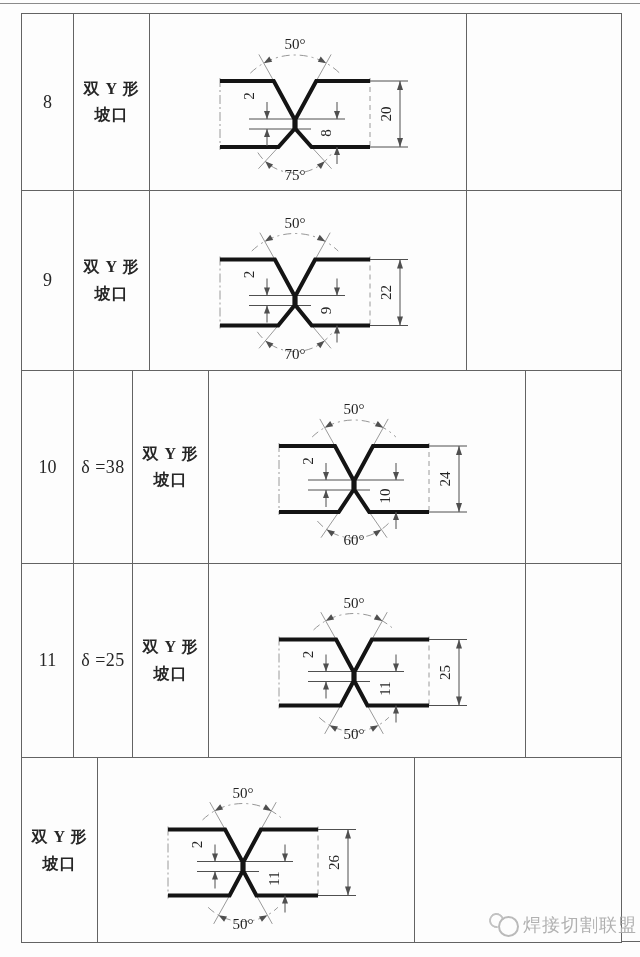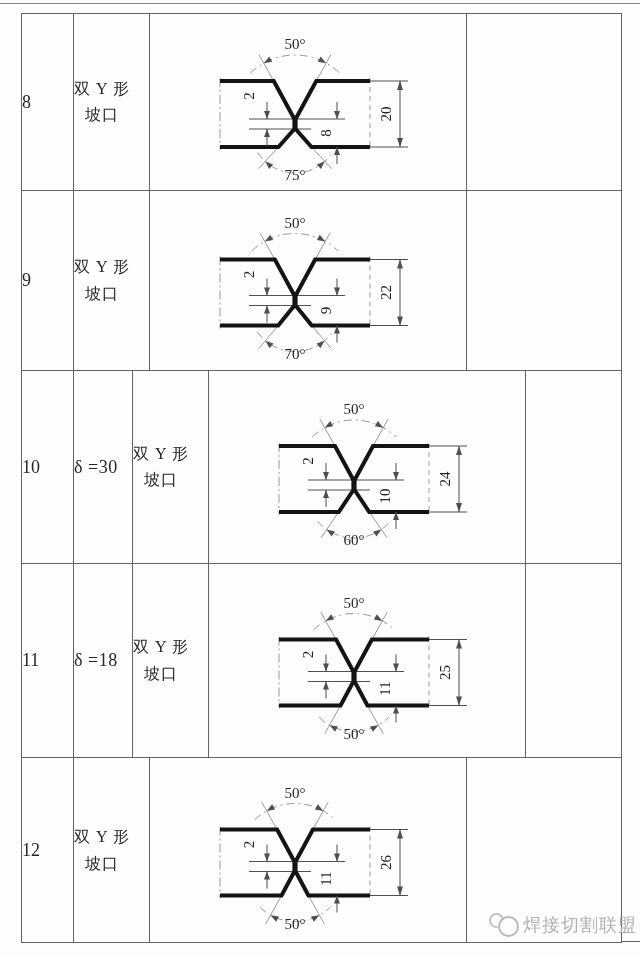--- a/index.html
+++ b/index.html
@@ -4,25 +4,25 @@
 <style>
   html,body{margin:0;padding:0;background:#e8e8e8;}
   .page{position:relative;width:640px;height:957px;background:#fdfdfd;overflow:hidden;
         font-family:"Liberation Serif",serif;color:#262626;}
   .hairline{position:absolute;background:#8a8a8a;}
   .tbl{position:absolute;left:21px;top:13px;width:601px;height:930px;
        border:1px solid #636363;box-sizing:border-box;display:flex;flex-direction:column;}
   .trow{display:flex;box-sizing:border-box;border-bottom:1px solid #636363;width:100%;}
   .trow:last-child{border-bottom:none;}
   .cell{box-sizing:border-box;border-right:1px solid #636363;display:flex;
-        align-items:center;overflow:hidden;position:relative;}
+        align-items:center;justify-content:center;overflow:hidden;position:relative;}
   .cell:last-child{border-right:none;}
   .c-no{width:52px;font-size:18px;}
   .c-delta{width:59px;font-size:18px;letter-spacing:.5px;}
-  .c-type{width:76px;font-size:16px;text-align:center;line-height:1.65;letter-spacing:1px;}
+  .c-type{width:76px;font-size:16px;text-align:center;line-height:1.65;letter-spacing:1px;font-weight:bold;}
   .c-diag{width:317px;padding:0;}
   .c-note{flex:1;}
   .c-diag svg{display:block;}
   .wm{position:absolute;right:3px;top:912px;display:flex;align-items:center;gap:4px;
       color:#ababab;opacity:.92;}
   .wm-text{font-size:18px;letter-spacing:1px;font-family:"Liberation Serif",serif;}
   .wm-logo{width:30px;height:26px;position:relative;}
   .wm-logo .big{position:absolute;left:9px;top:4px;width:17px;height:17px;border:2px solid #b5b5b5;border-radius:50%;}
   .wm-logo .small{position:absolute;left:0px;top:1px;width:11px;height:11px;border:2px solid #bdbdbd;border-radius:50%;border-right-color:transparent;transform:rotate(35deg);}
 </style>
@@ -128,21 +128,21 @@
           </svg>
         </div>
     <div class="cell c-note"></div>
   </div>
 
   <div class="trow" style="height: 193px;">
     <div class="cell c-no">
           <span>10</span>
         </div>
     <div class="cell c-delta">
-          <span>δ =30</span>
+          <span>δ =38</span>
         </div>
     <div class="cell c-type">
           <span>双 Y 形<br>坡口</span>
         </div>
     <div class="cell c-diag">
           <svg width="316" height="192" viewBox="0 0 316 192">
             <line x1="70" y1="72" x2="70" y2="144" stroke="#9a9a9a" stroke-width="1" stroke-dasharray="9 3 2 3"></line>
             <line x1="220" y1="72" x2="220" y2="144" stroke="#9a9a9a" stroke-width="1" stroke-dasharray="5 4"></line>
             <line x1="99" y1="109" x2="195" y2="109" stroke="#4f4f4f" stroke-width="1"></line>
             <line x1="99" y1="119" x2="161" y2="119" stroke="#4f4f4f" stroke-width="1"></line>
@@ -179,21 +179,21 @@
           </svg>
         </div>
     <div class="cell c-note"></div>
   </div>
 
   <div class="trow" style="height: 194px;">
     <div class="cell c-no">
           <span>11</span>
         </div>
     <div class="cell c-delta">
-          <span>δ =18</span>
+          <span>δ =25</span>
         </div>
     <div class="cell c-type">
           <span>双 Y 形<br>坡口</span>
         </div>
     <div class="cell c-diag">
           <svg width="316" height="193" viewBox="0 0 316 193">
             <line x1="70" y1="72.5" x2="70" y2="144.5" stroke="#9a9a9a" stroke-width="1" stroke-dasharray="9 3 2 3"></line>
             <line x1="220" y1="72.5" x2="220" y2="144.5" stroke="#9a9a9a" stroke-width="1" stroke-dasharray="5 4"></line>
             <line x1="99" y1="107.5" x2="195" y2="107.5" stroke="#4f4f4f" stroke-width="1"></line>
             <line x1="99" y1="117.5" x2="161" y2="117.5" stroke="#4f4f4f" stroke-width="1"></line>
@@ -226,23 +226,20 @@
             <polygon points="0,0 -9,3 -9,-3" fill="#4f4f4f" transform="translate(250,141.5) rotate(90)"></polygon>
             <text text-anchor="middle" fill="#242424" font-family="&quot;Liberation Serif&quot;,serif" font-size="15" transform="translate(238,108.5) rotate(-90)" dominant-baseline="middle">25</text>
             <text text-anchor="middle" fill="#242424" font-family="&quot;Liberation Serif&quot;,serif" font-size="15" transform="translate(145,40.5)" dominant-baseline="middle">50°</text>
             <text text-anchor="middle" fill="#242424" font-family="&quot;Liberation Serif&quot;,serif" font-size="15" transform="translate(145,171.5)" dominant-baseline="middle">50°</text>
           </svg>
         </div>
     <div class="cell c-note"></div>
   </div>
 
   <div class="trow" style="height: 186px;">
-    <div class="cell c-no">
-          <span>12</span>
-        </div>
     <div class="cell c-type">
           <span>双 Y 形<br>坡口</span>
         </div>
     <div class="cell c-diag">
           <svg width="316" height="185" viewBox="0 0 316 185">
             <line x1="70" y1="68.5" x2="70" y2="140.5" stroke="#9a9a9a" stroke-width="1" stroke-dasharray="9 3 2 3"></line>
             <line x1="220" y1="68.5" x2="220" y2="140.5" stroke="#9a9a9a" stroke-width="1" stroke-dasharray="5 4"></line>
             <line x1="99" y1="103.5" x2="195" y2="103.5" stroke="#4f4f4f" stroke-width="1"></line>
             <line x1="99" y1="113.5" x2="161" y2="113.5" stroke="#4f4f4f" stroke-width="1"></line>
             <line x1="162.90621407315194" y1="71.5" x2="178.20556563723716" y2="44.15869557625874" stroke="#9a9a9a" stroke-width="1"></line>

